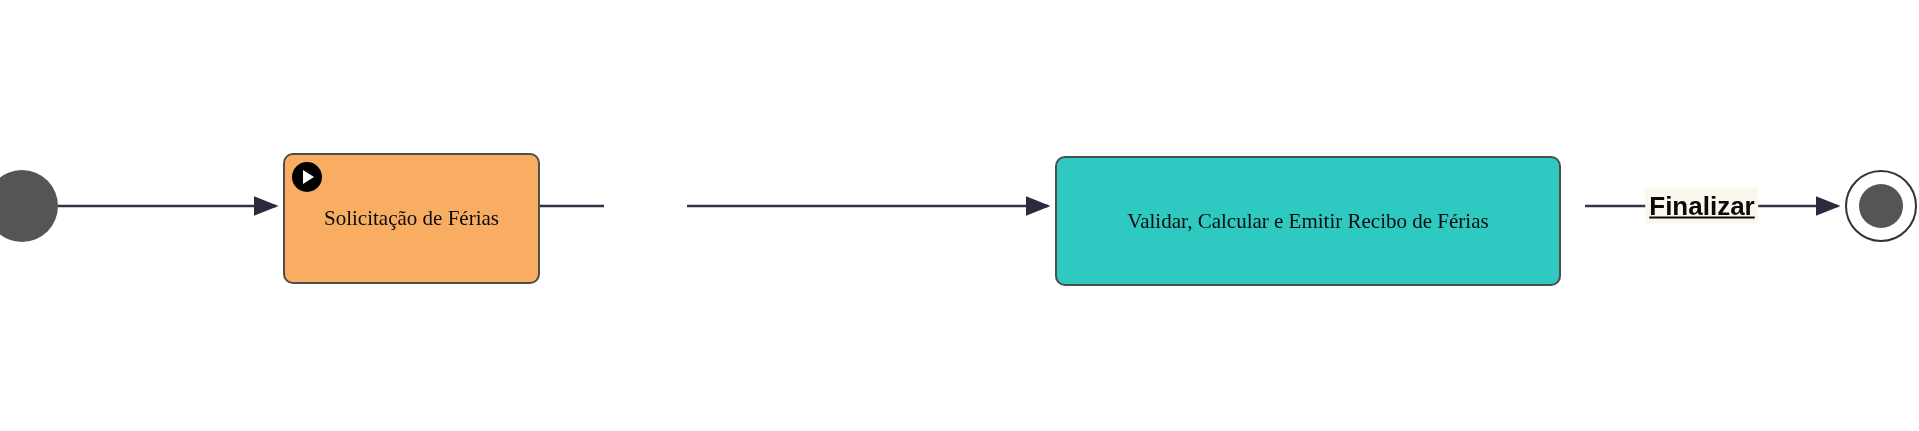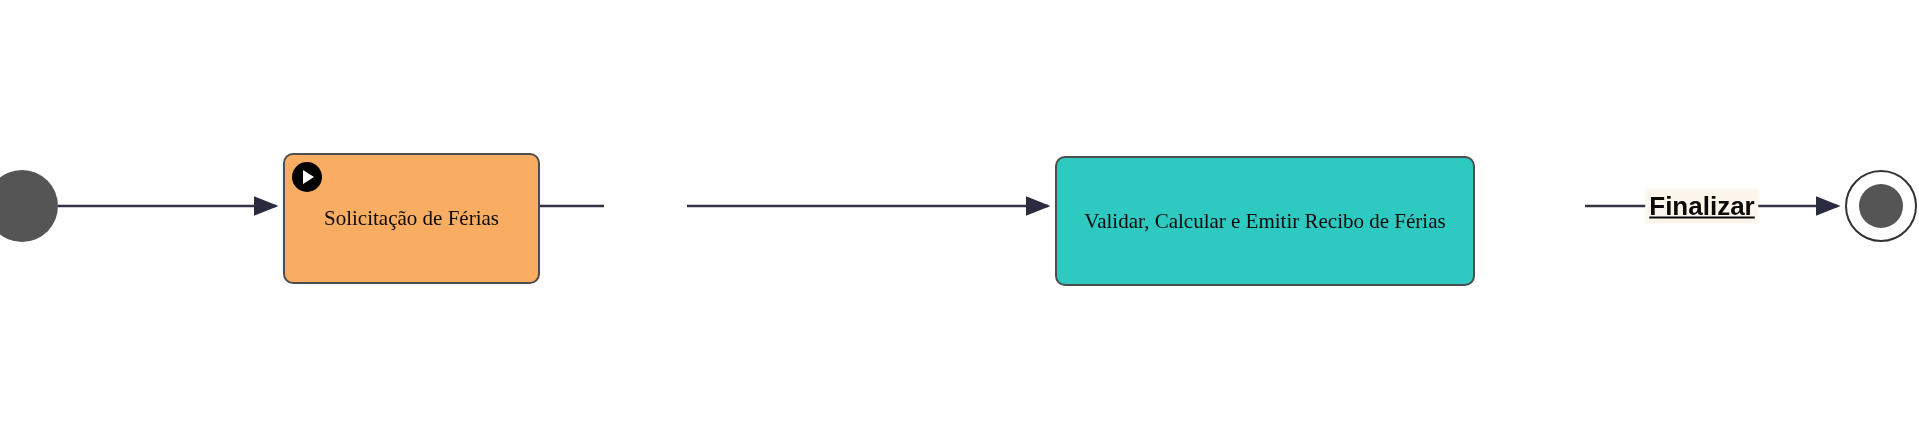--- a/index.html
+++ b/index.html
@@ -80,21 +80,21 @@
   #node-solicitacao {
     left: 283px;
     top: 153px;
     width: 257px;
     height: 131px;
     background: #f9ad63;
   }
   #node-validar {
     left: 1055px;
     top: 156px;
-    width: 420px;
+    width: 506px;
     height: 130px;
     background: #2ec9c0;
   }
 
   
   .play-badge {
     position: absolute;
     left: 292px;
     top: 162px;
     width: 30px;

